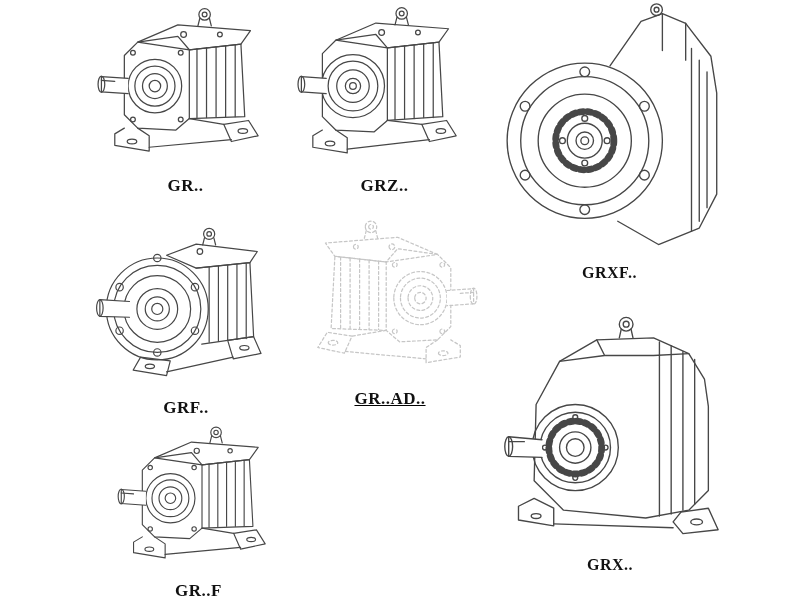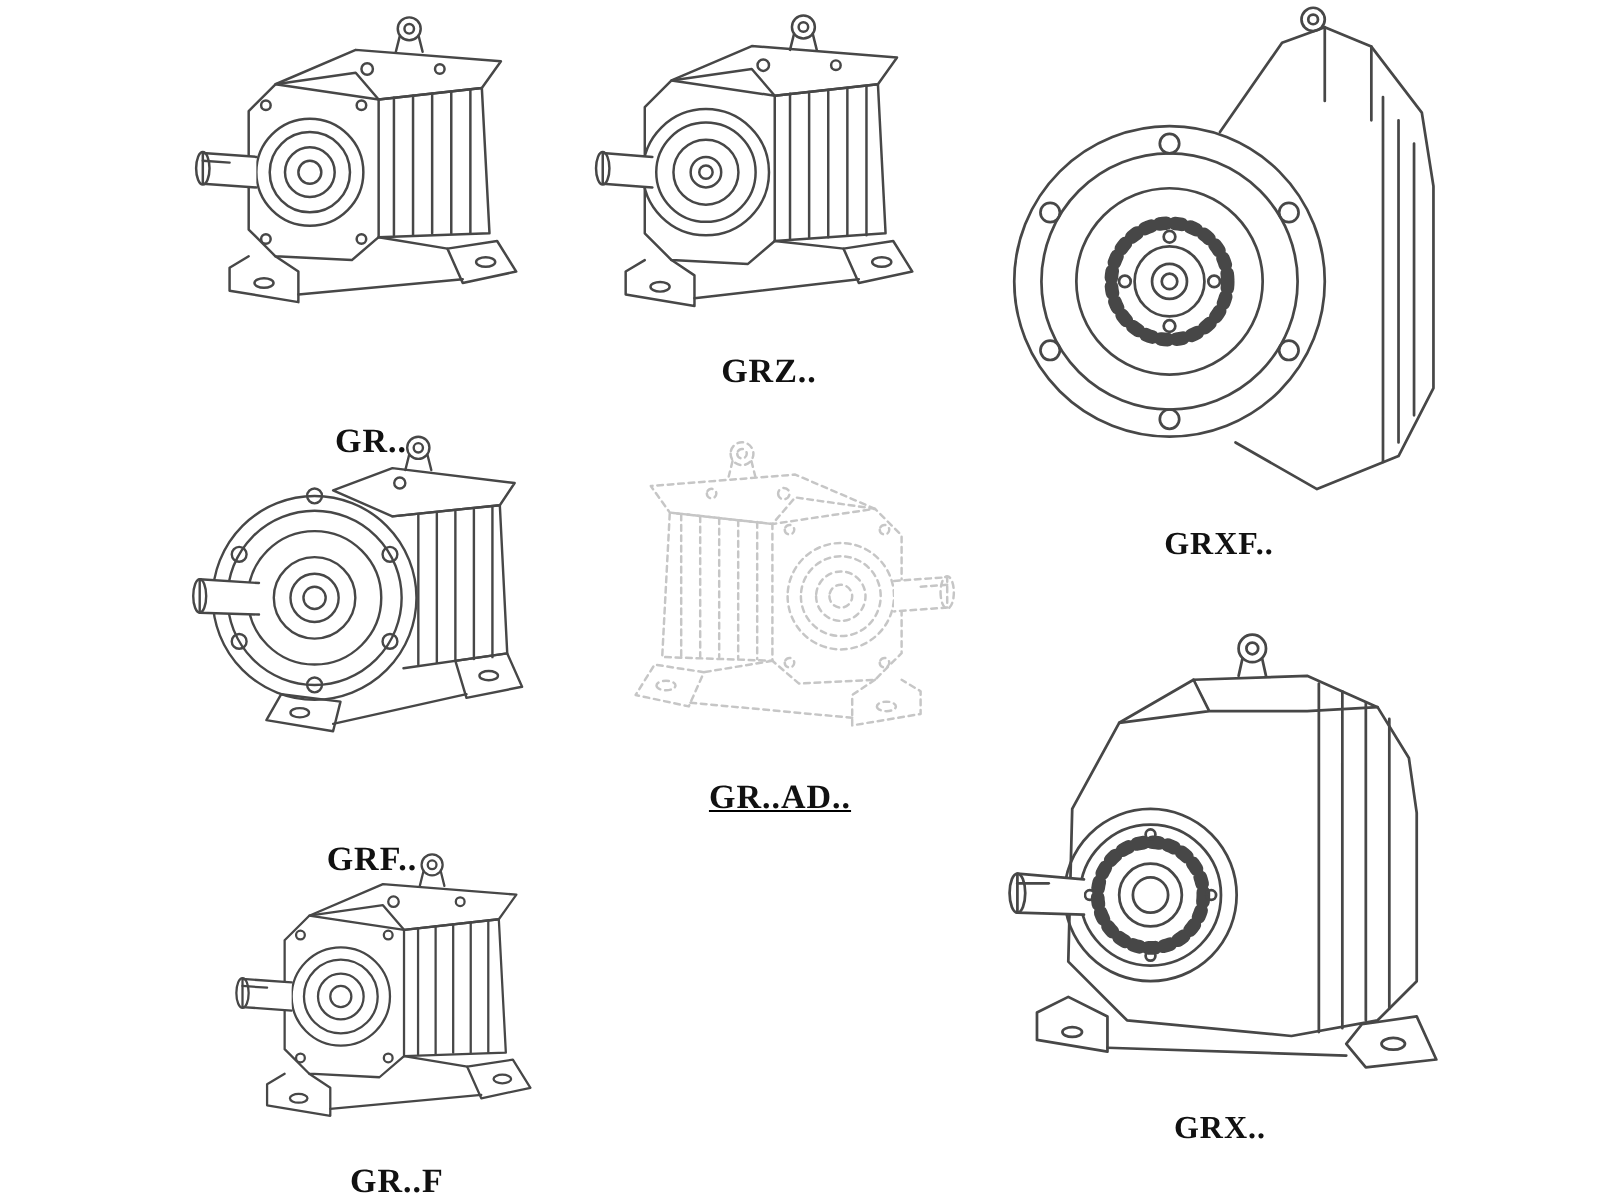--- a/index.html
+++ b/index.html
@@ -178,42 +178,42 @@
         <ellipse cx="206" cy="228" rx="6" ry="3"></ellipse>
         <path d="M60 230 L182 234"></path>
       </g>
     </symbol>
 
   </defs>
 </svg>
 
 <div class="canvas">
 
-  <figure class="cell" style="left:88px;top:2px;width:195px;margin:0;gap:35px;">
+  <figure class="cell" style="left:88px;top:2px;width:195px;margin:0;">
     <svg class="drawing" width="195" height="172" viewBox="0 0 200 180">
       <use href="#symGearFoot"></use>
     </svg>
     <figcaption class="cap">GR..</figcaption>
   </figure>
 
   <figure class="cell" style="left:292px;top:2px;width:185px;margin:0;">
     <svg class="drawing" width="185" height="172" viewBox="0 0 190 180">
       <use href="#symGearFootZ"></use>
     </svg>
     <figcaption class="cap">GRZ..</figcaption>
   </figure>
 
   <figure class="cell" style="left:492px;top:0px;width:235px;margin:0;">
     <svg class="drawing" width="235" height="262" viewBox="0 0 235 270">
       <use href="#symGearFlangeFront"></use>
     </svg>
     <figcaption class="cap big">GRXF..</figcaption>
   </figure>
 
-  <figure class="cell" style="left:86px;top:210px;width:200px;margin:0;gap:32px;">
+  <figure class="cell" style="left:86px;top:220px;width:200px;margin:0;">
     <svg class="drawing" width="200" height="176" viewBox="0 0 210 190">
       <use href="#symGearFlange"></use>
     </svg>
     <figcaption class="cap">GRF..</figcaption>
   </figure>
 
   <figure class="cell faded" style="left:295px;top:213px;width:190px;margin:0;text-decoration:underline;">
     <svg class="drawing" width="190" height="174" viewBox="0 0 200 180">
       <g class="ghost" transform="translate(200,0) scale(-1,1)">
           <use href="#symGearFoot"></use>

